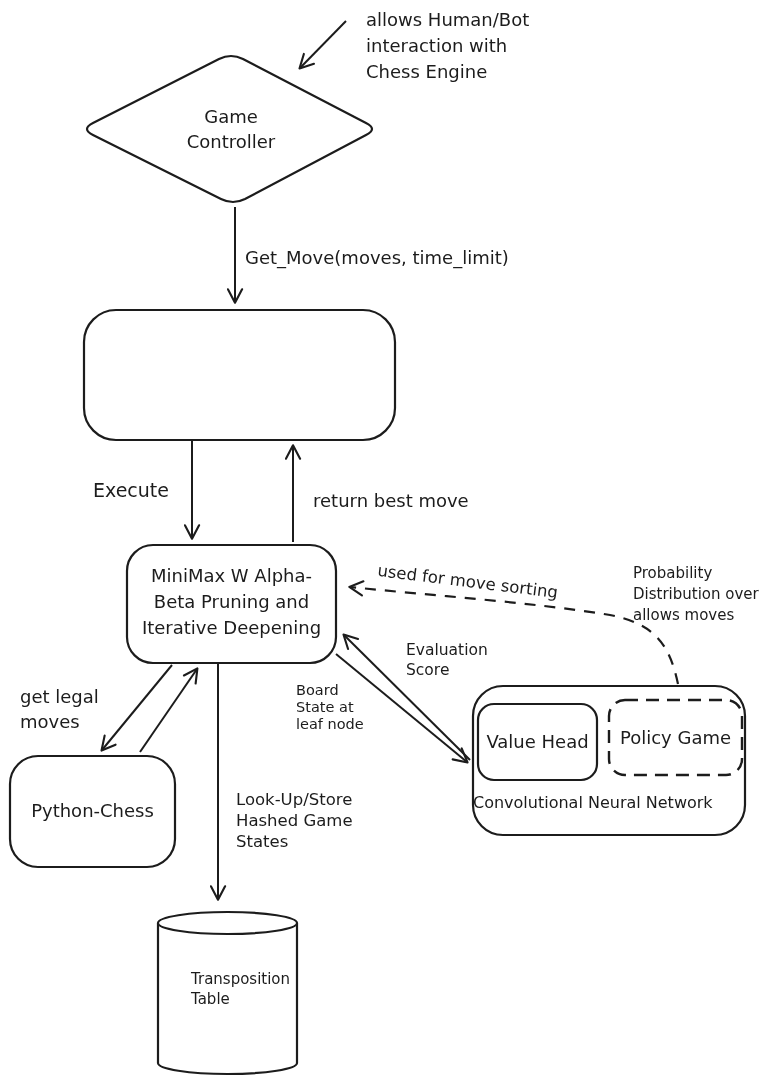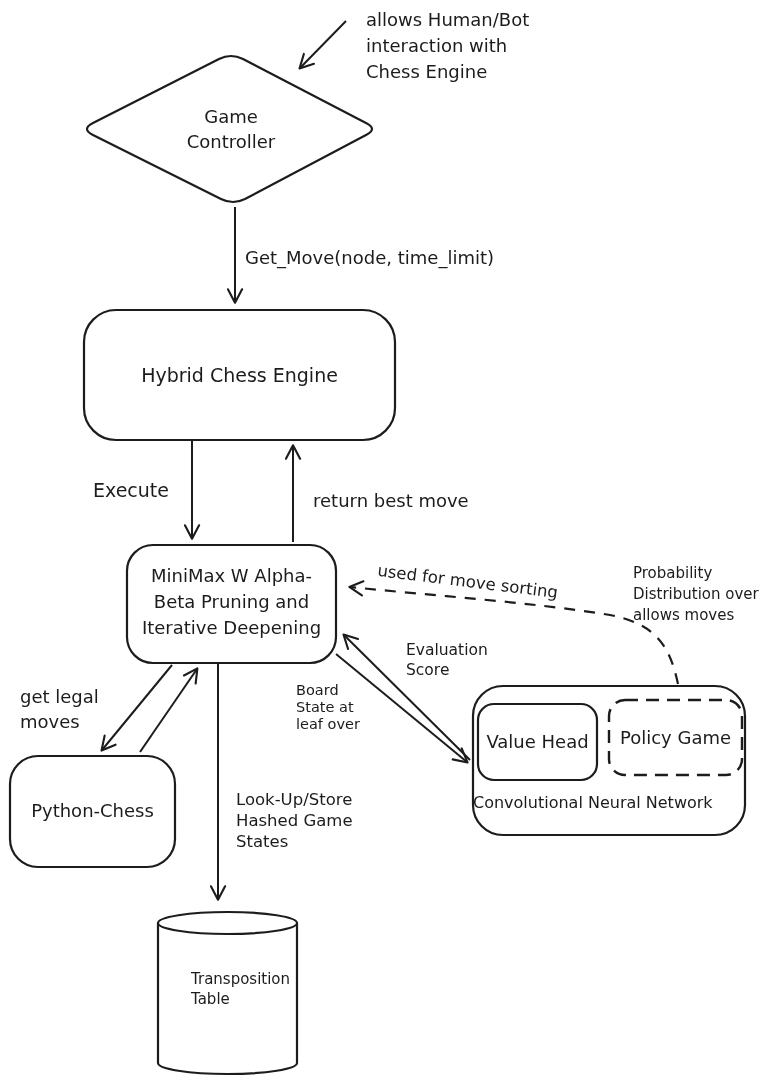--- a/index.html
+++ b/index.html
@@ -64,36 +64,35 @@
     <line class="edge" x1="470" y1="760" x2="344" y2="635" marker-end="url(#ah)"></line>
     <line class="edge" x1="336" y1="654" x2="467" y2="762" marker-end="url(#ah)"></line>
     <path class="edge-dashed" d="M 678 684 C 670 646 656 624 610 615 C 530 602 436 596 350 587" marker-end="url(#ah)"></path>
   </svg>
 
   <div class="lbl" id="note-controller">allows Human/Bot
 interaction with
 Chess Engine</div>
   <div class="lbl" id="lbl-game">Game
 Controller</div>
-  <div class="lbl" id="lbl-getmove">Get_Move(node, time_limit)</div>
-  <div class="lbl" id="lbl-hybrid">Hybrid Chess Engine</div>
+  <div class="lbl" id="lbl-getmove">Get_Move(moves, time_limit)</div>
   <div class="lbl" id="lbl-execute">Execute</div>
   <div class="lbl" id="lbl-return">return best move</div>
   <div class="lbl" id="lbl-minimax">MiniMax W Alpha-
 Beta Pruning and
 Iterative Deepening</div>
   <div class="lbl" id="lbl-sorting">used for move sorting</div>
   <div class="lbl" id="note-probability">Probability
 Distribution over
 allows moves</div>
   <div class="lbl" id="lbl-eval">Evaluation
 Score</div>
   <div class="lbl" id="lbl-board">Board
 State at
-leaf over</div>
+leaf node</div>
   <div class="lbl" id="lbl-getlegal">get legal
 moves</div>
   <div class="lbl" id="lbl-python">Python-Chess</div>
   <div class="lbl" id="lbl-lookup">Look-Up/Store
 Hashed Game
 States</div>
   <div class="lbl" id="lbl-cnn">Convolutional Neural Network</div>
   <div class="lbl" id="lbl-value">Value Head</div>
   <div class="lbl" id="lbl-policy">Policy Game</div>
   <div class="lbl" id="lbl-transposition">Transposition

